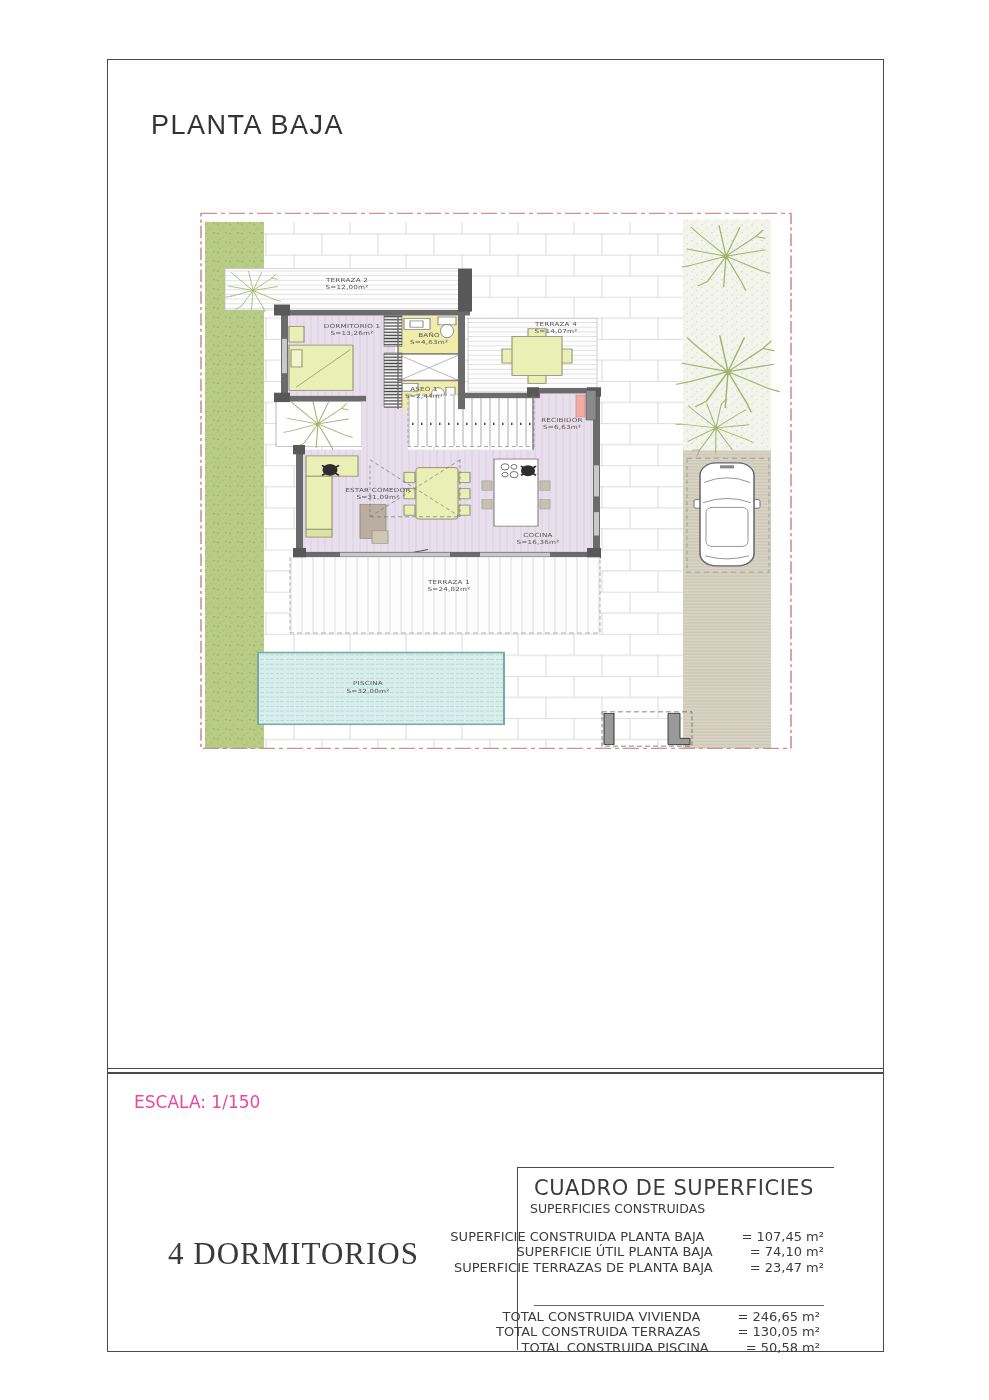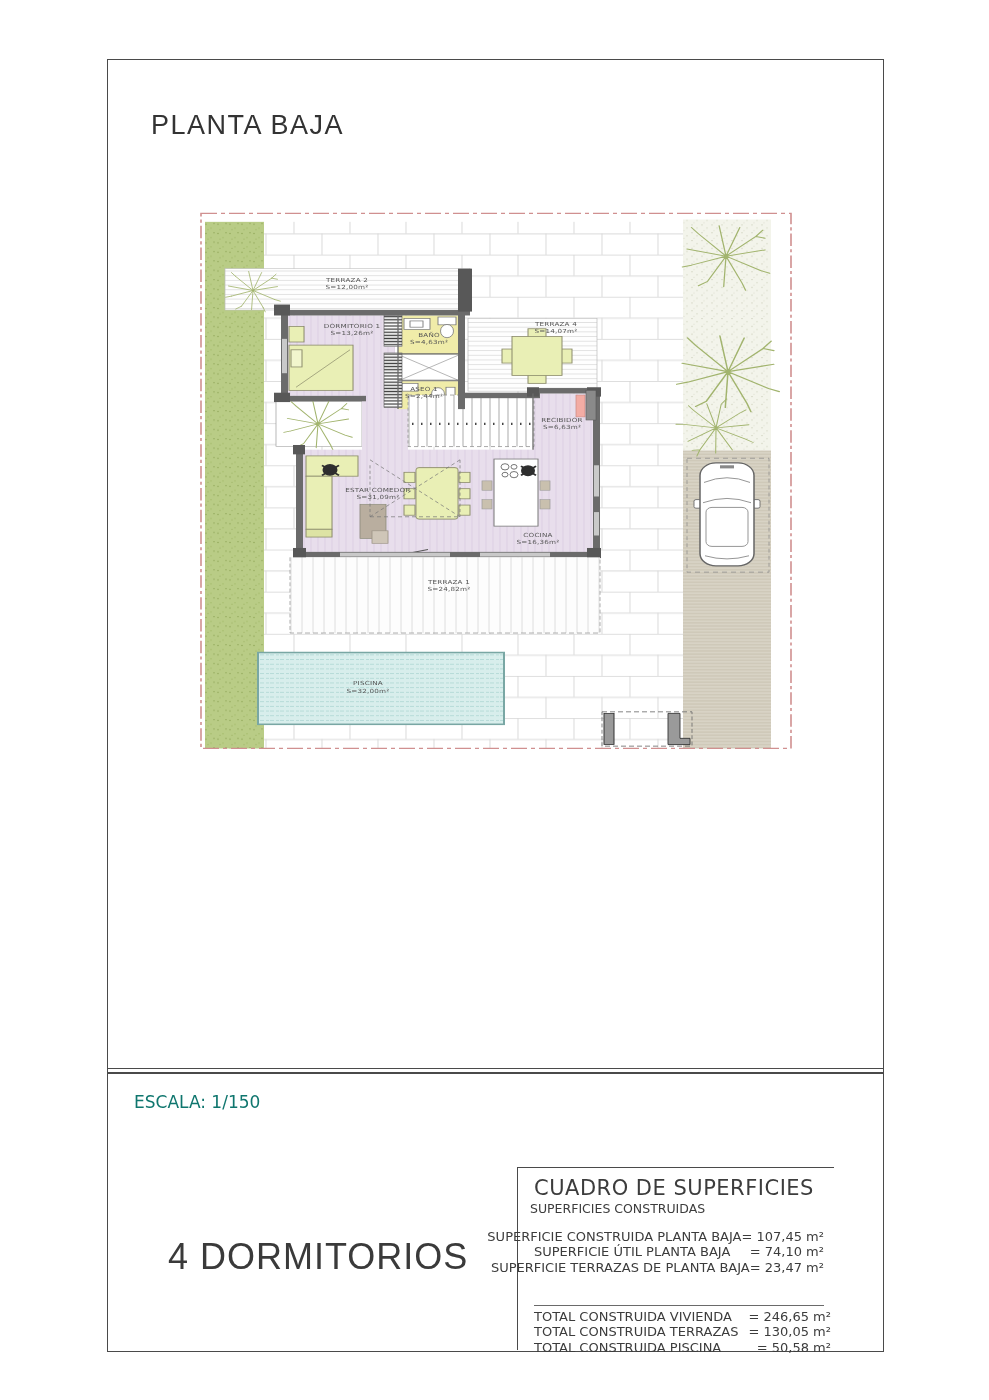--- a/index.html
+++ b/index.html
@@ -6,33 +6,33 @@
   .page{position:relative;width:989px;height:1400px;background:#ffffff;overflow:hidden;
         font-family:"DejaVu Sans",sans-serif;color:#3c3c3c;}
   .sheet-frame{position:absolute;left:107px;top:59px;width:775px;height:1291px;
         border:1px solid #4a4a4a;}
   .divider{position:absolute;left:107px;width:776px;background:#4a4a4a;}
   .divider.d1{top:1068px;height:1px;}
   .divider.d2{top:1072px;height:2px;}
   .sheet-title{position:absolute;left:151px;top:110px;font-family:"Liberation Sans",sans-serif;
         font-size:27px;letter-spacing:1.5px;color:#333;text-align:right;}
   .plan-svg{position:absolute;left:190px;top:200px;}
-  .escala{position:absolute;left:134px;top:1092px;font-size:17px;color:#0f766e;}
-  .dormitorios{position:absolute;left:168px;top:1236px;font-family:Liberation Sans, sans-serif;
-        font-size:36px;letter-spacing:1px;color:#3a3a3a;}
+  .escala{position:absolute;left:134px;top:1092px;font-size:17px;color:#ec4899;}
+  .dormitorios{position:absolute;left:168px;top:1236px;font-family:Liberation Serif, serif;
+        font-size:31px;letter-spacing:1px;color:#3a3a3a;}
   .surfaces{position:absolute;left:517px;top:1167px;width:317px;height:183px;
         border-left:1px solid #4a4a4a;border-top:1px solid #4a4a4a;box-sizing:border-box;}
   .s-title{margin:8px 0 0 16px;font-size:21px;letter-spacing:0.5px;color:#3c3c3c;}
   .s-sub{margin:1px 0 0 12px;font-size:12.5px;color:#3c3c3c;}
   .s-rows{margin:13px 10px 0 16px;}
   .s-row{display:flex;font-size:13px;line-height:15.4px;color:#3c3c3c;justify-content:flex-end;}
   .s-row .lbl{flex:1;white-space:nowrap;}
-  .s-row .val{width:105px;text-align:right;white-space:nowrap;}
+  .s-row .val{width:105px;text-align:right;white-space:nowrap;margin-left:37px;}
   .s-rule{position:absolute;left:16px;right:10px;top:137px;border-top:1px solid #6a6a6a;}
-  .s-totals{position:absolute;left:16px;right:3px;top:141px;}
+  .s-totals{position:absolute;left:16px;right:14px;top:141px;}
   .s-totals .s-row{margin:0;}
   text.rl{font-family:"DejaVu Sans",sans-serif;font-size:7.2px;fill:#555;letter-spacing:0.2px;}
 </style>
 </head>
 <body>
 
 <div class="page">
 
   <div class="sheet-frame"></div>
   <div class="divider d1"></div>

